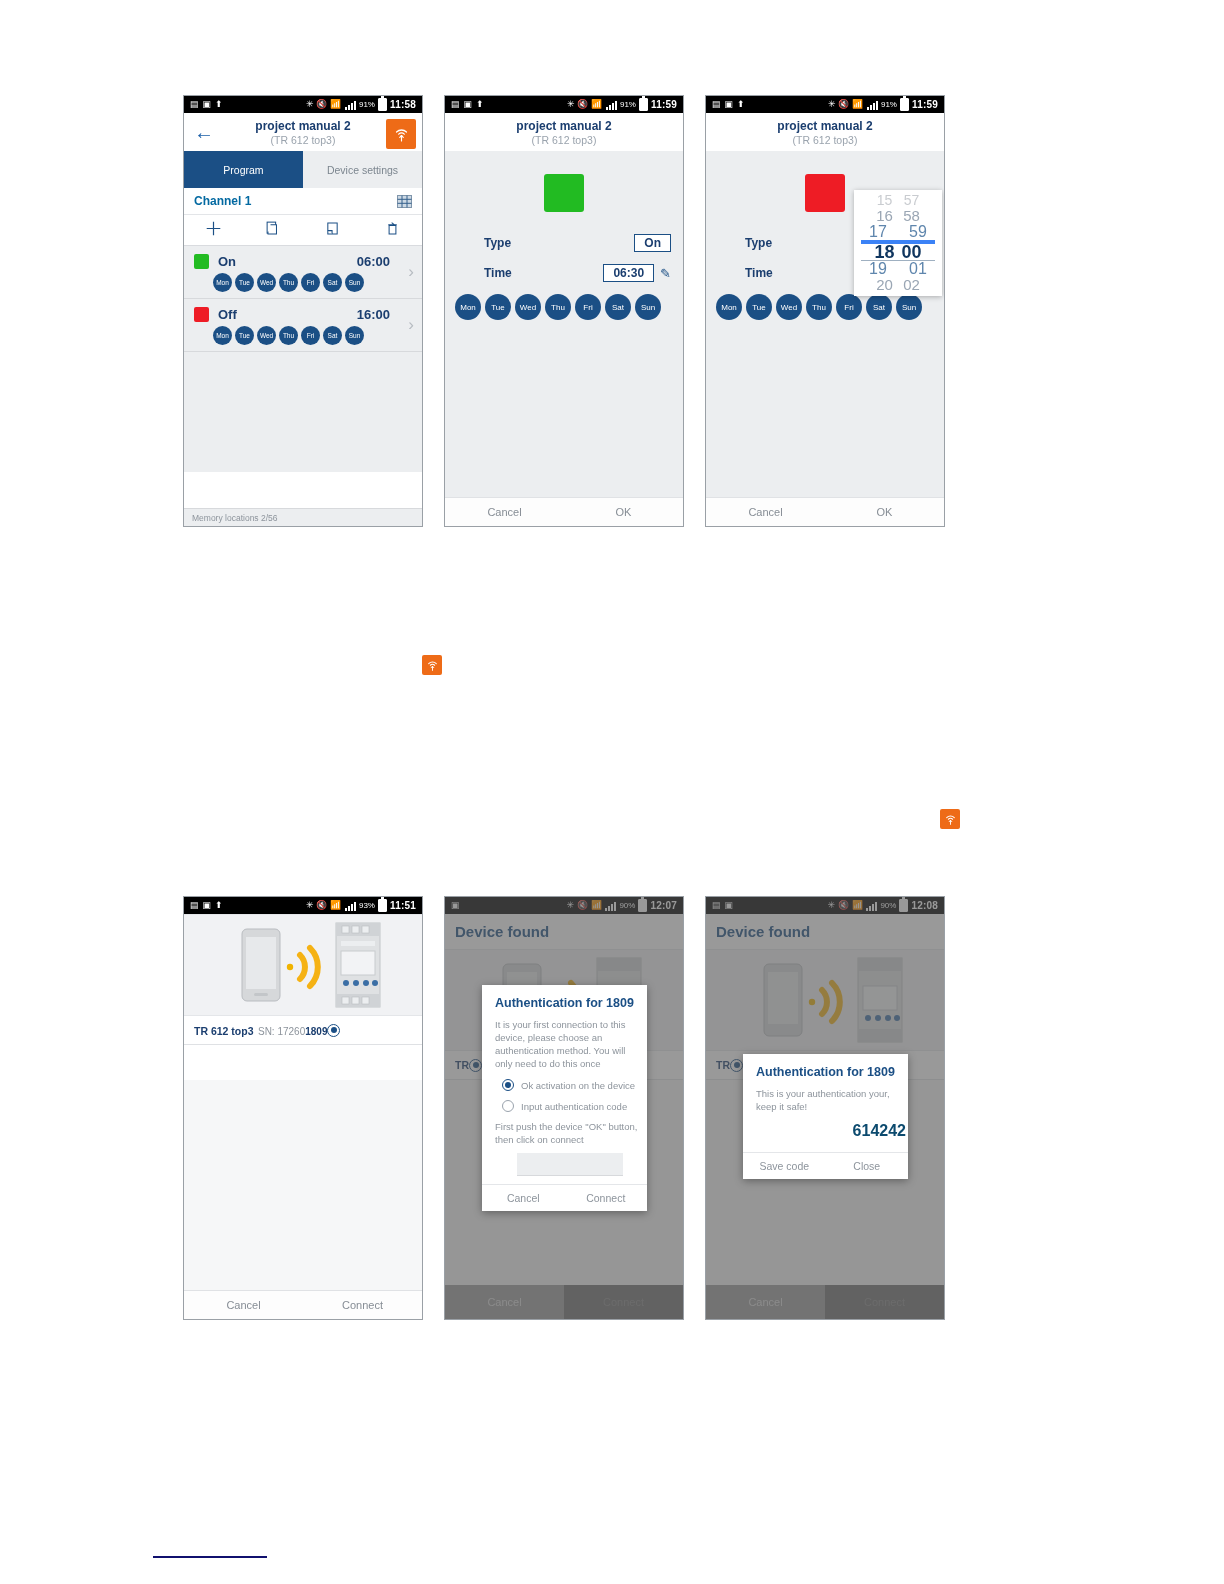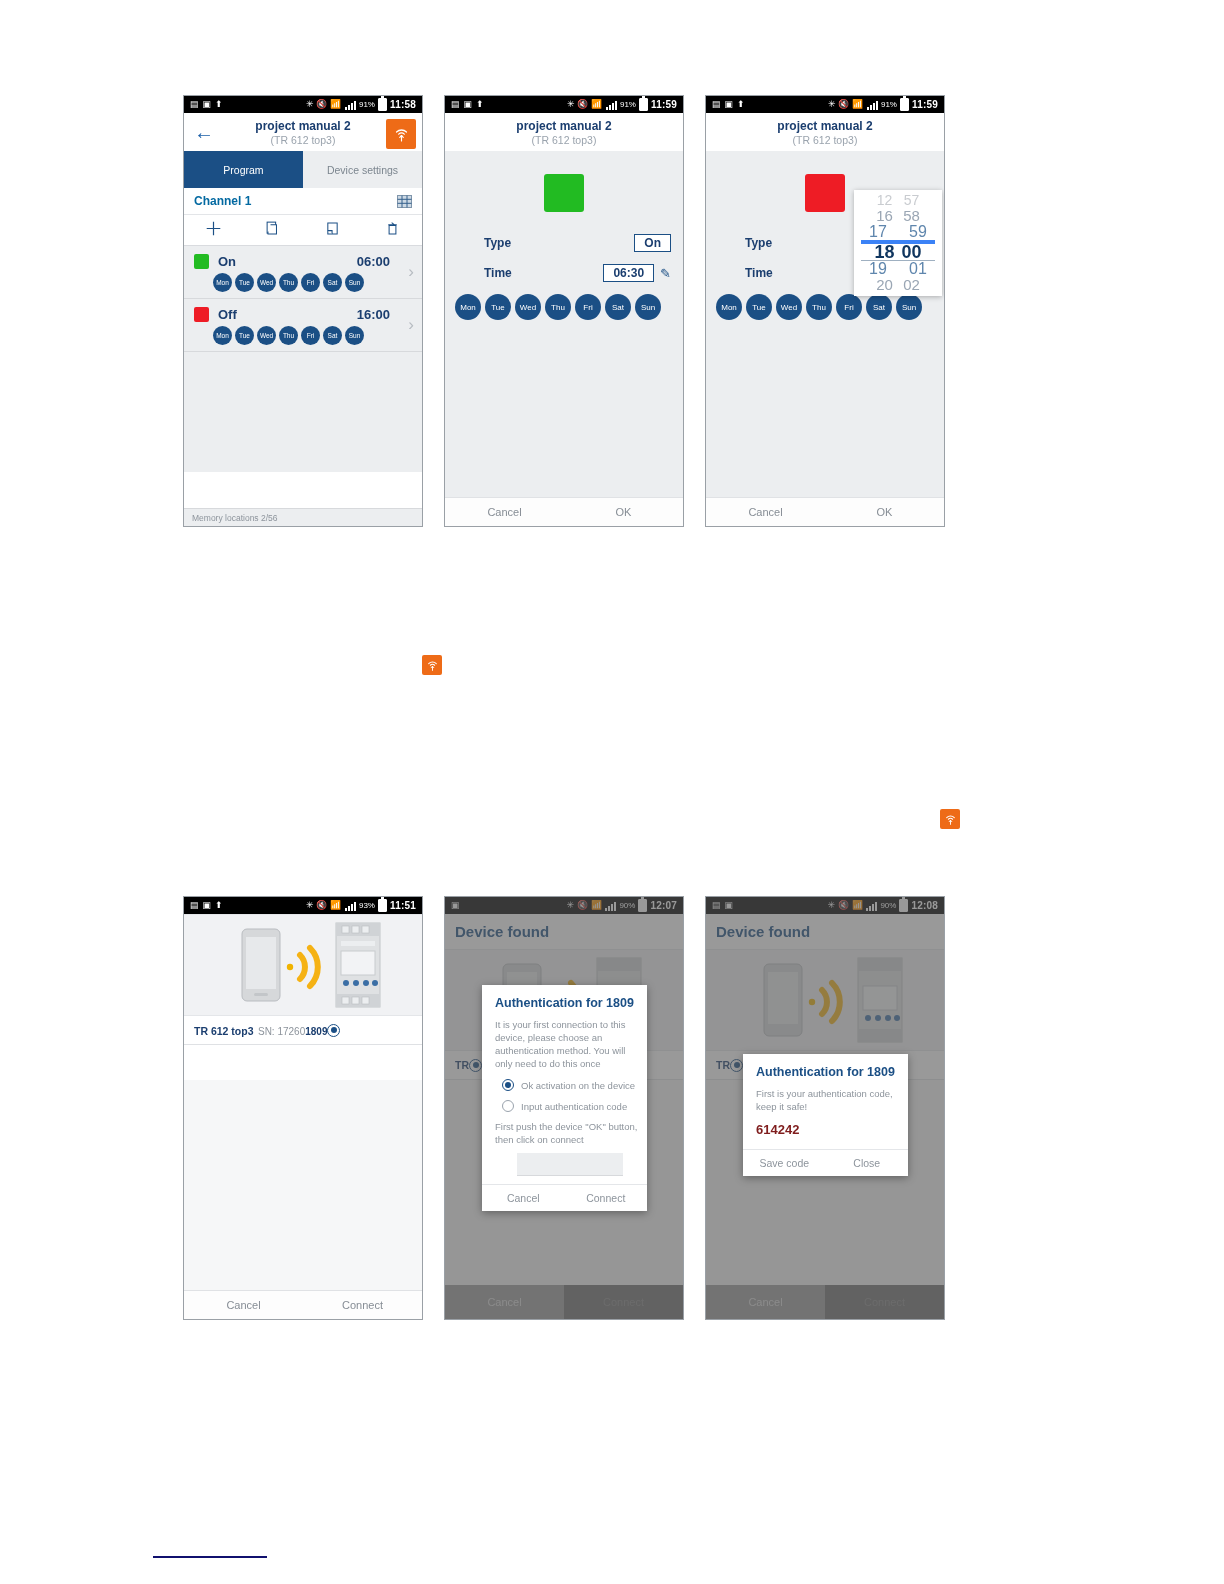--- a/index.html
+++ b/index.html
@@ -83,21 +83,21 @@
   .dlgbody{padding:0 2px 8px 13px;background:#fff;}
   .dlgtext{color:#8d949c;font-size:9.5px;line-height:13px;}
   .optrow{display:flex;align-items:center;gap:7px;margin:9px 0 0 7px;}
   .optlabel{color:#8d949c;font-size:9.5px;}
   .ro{width:12px;height:12px;border-radius:50%;border:1.5px solid #1b4f85;box-sizing:border-box;display:flex;align-items:center;justify-content:center;}
   .ro i{width:6px;height:6px;border-radius:50%;background:#1b4f85;display:block;}
   .ro.empty{border-color:#9aa3ad;}
   .codebox{height:22px;background:#eceef0;margin:7px 22px 0 22px;border-bottom:1px solid #d7d9dc;}
   .dlgbtns{display:flex;border-top:1px solid #e4e6e9;background:#fff;height:26px;}
   .dlgbtns div{flex:1;display:flex;align-items:center;justify-content:center;color:#8d949c;font-size:10.5px;}
-  .codeval{color:#7f1d1d;font-size:13px;font-weight:bold;text-align:left;margin:9px 0 4px 0;}
+  .codeval{color:#0c4a6e;font-size:16px;font-weight:bold;text-align:right;margin:9px 0 4px 0;}
   .btmbar2{position:absolute;left:0;right:0;bottom:0;height:34px;display:flex;}
   .btmbar2 .b1{flex:1;background:#9b9b9b;display:flex;align-items:center;justify-content:center;color:#dadada;font-size:11px;}
   .btmbar2 .b2{flex:1;background:#6e6e6e;display:flex;align-items:center;justify-content:center;color:#888;font-size:11px;}
 
   
   .loneicon{position:absolute;background:#ee6b17;border-radius:2px;display:flex;align-items:center;justify-content:center;}
   .rule{position:absolute;background:#10106e;height:1.5px;}
 </style>
 </head>
 <body>
@@ -319,21 +319,21 @@
         <span class="daybig">Tue</span>
         <span class="daybig">Wed</span>
         <span class="daybig">Thu</span>
         <span class="daybig">Fri</span>
         <span class="daybig">Sat</span>
         <span class="daybig">Sun</span>
       </div>
 
       <div class="picker" style="left:148px;top:39px;width:74px;height:102px;">
         <div class="prow p-far">
-          <span>12</span>
+          <span>15</span>
           <span>57</span>
         </div>
         <div class="prow p-mid">
           <span>16</span>
           <span>58</span>
         </div>
         <div class="prow p-near">
           <span>17</span>
           <span>59</span>
         </div>
@@ -581,21 +581,21 @@
     <div class="btmbar2">
       <div class="b1">Cancel</div>
       <div class="b2">Connect</div>
     </div>
 
     <div class="dim"></div>
 
     <div class="dlg" style="left:37px;top:157px;width:165px;">
       <div class="dlgtitle">Authentication for 1809</div>
       <div class="dlgbody">
-        <div class="dlgtext">First is your authentication code, keep it safe!</div>
+        <div class="dlgtext">This is your authentication your, keep it safe!</div>
         <div class="codeval">614242</div>
       </div>
       <div class="dlgbtns">
         <div>Save code</div>
         <div>Close</div>
       </div>
     </div>
   </div>
 
   <div class="rule" style="left:153px;top:1556px;width:114px;"></div>

